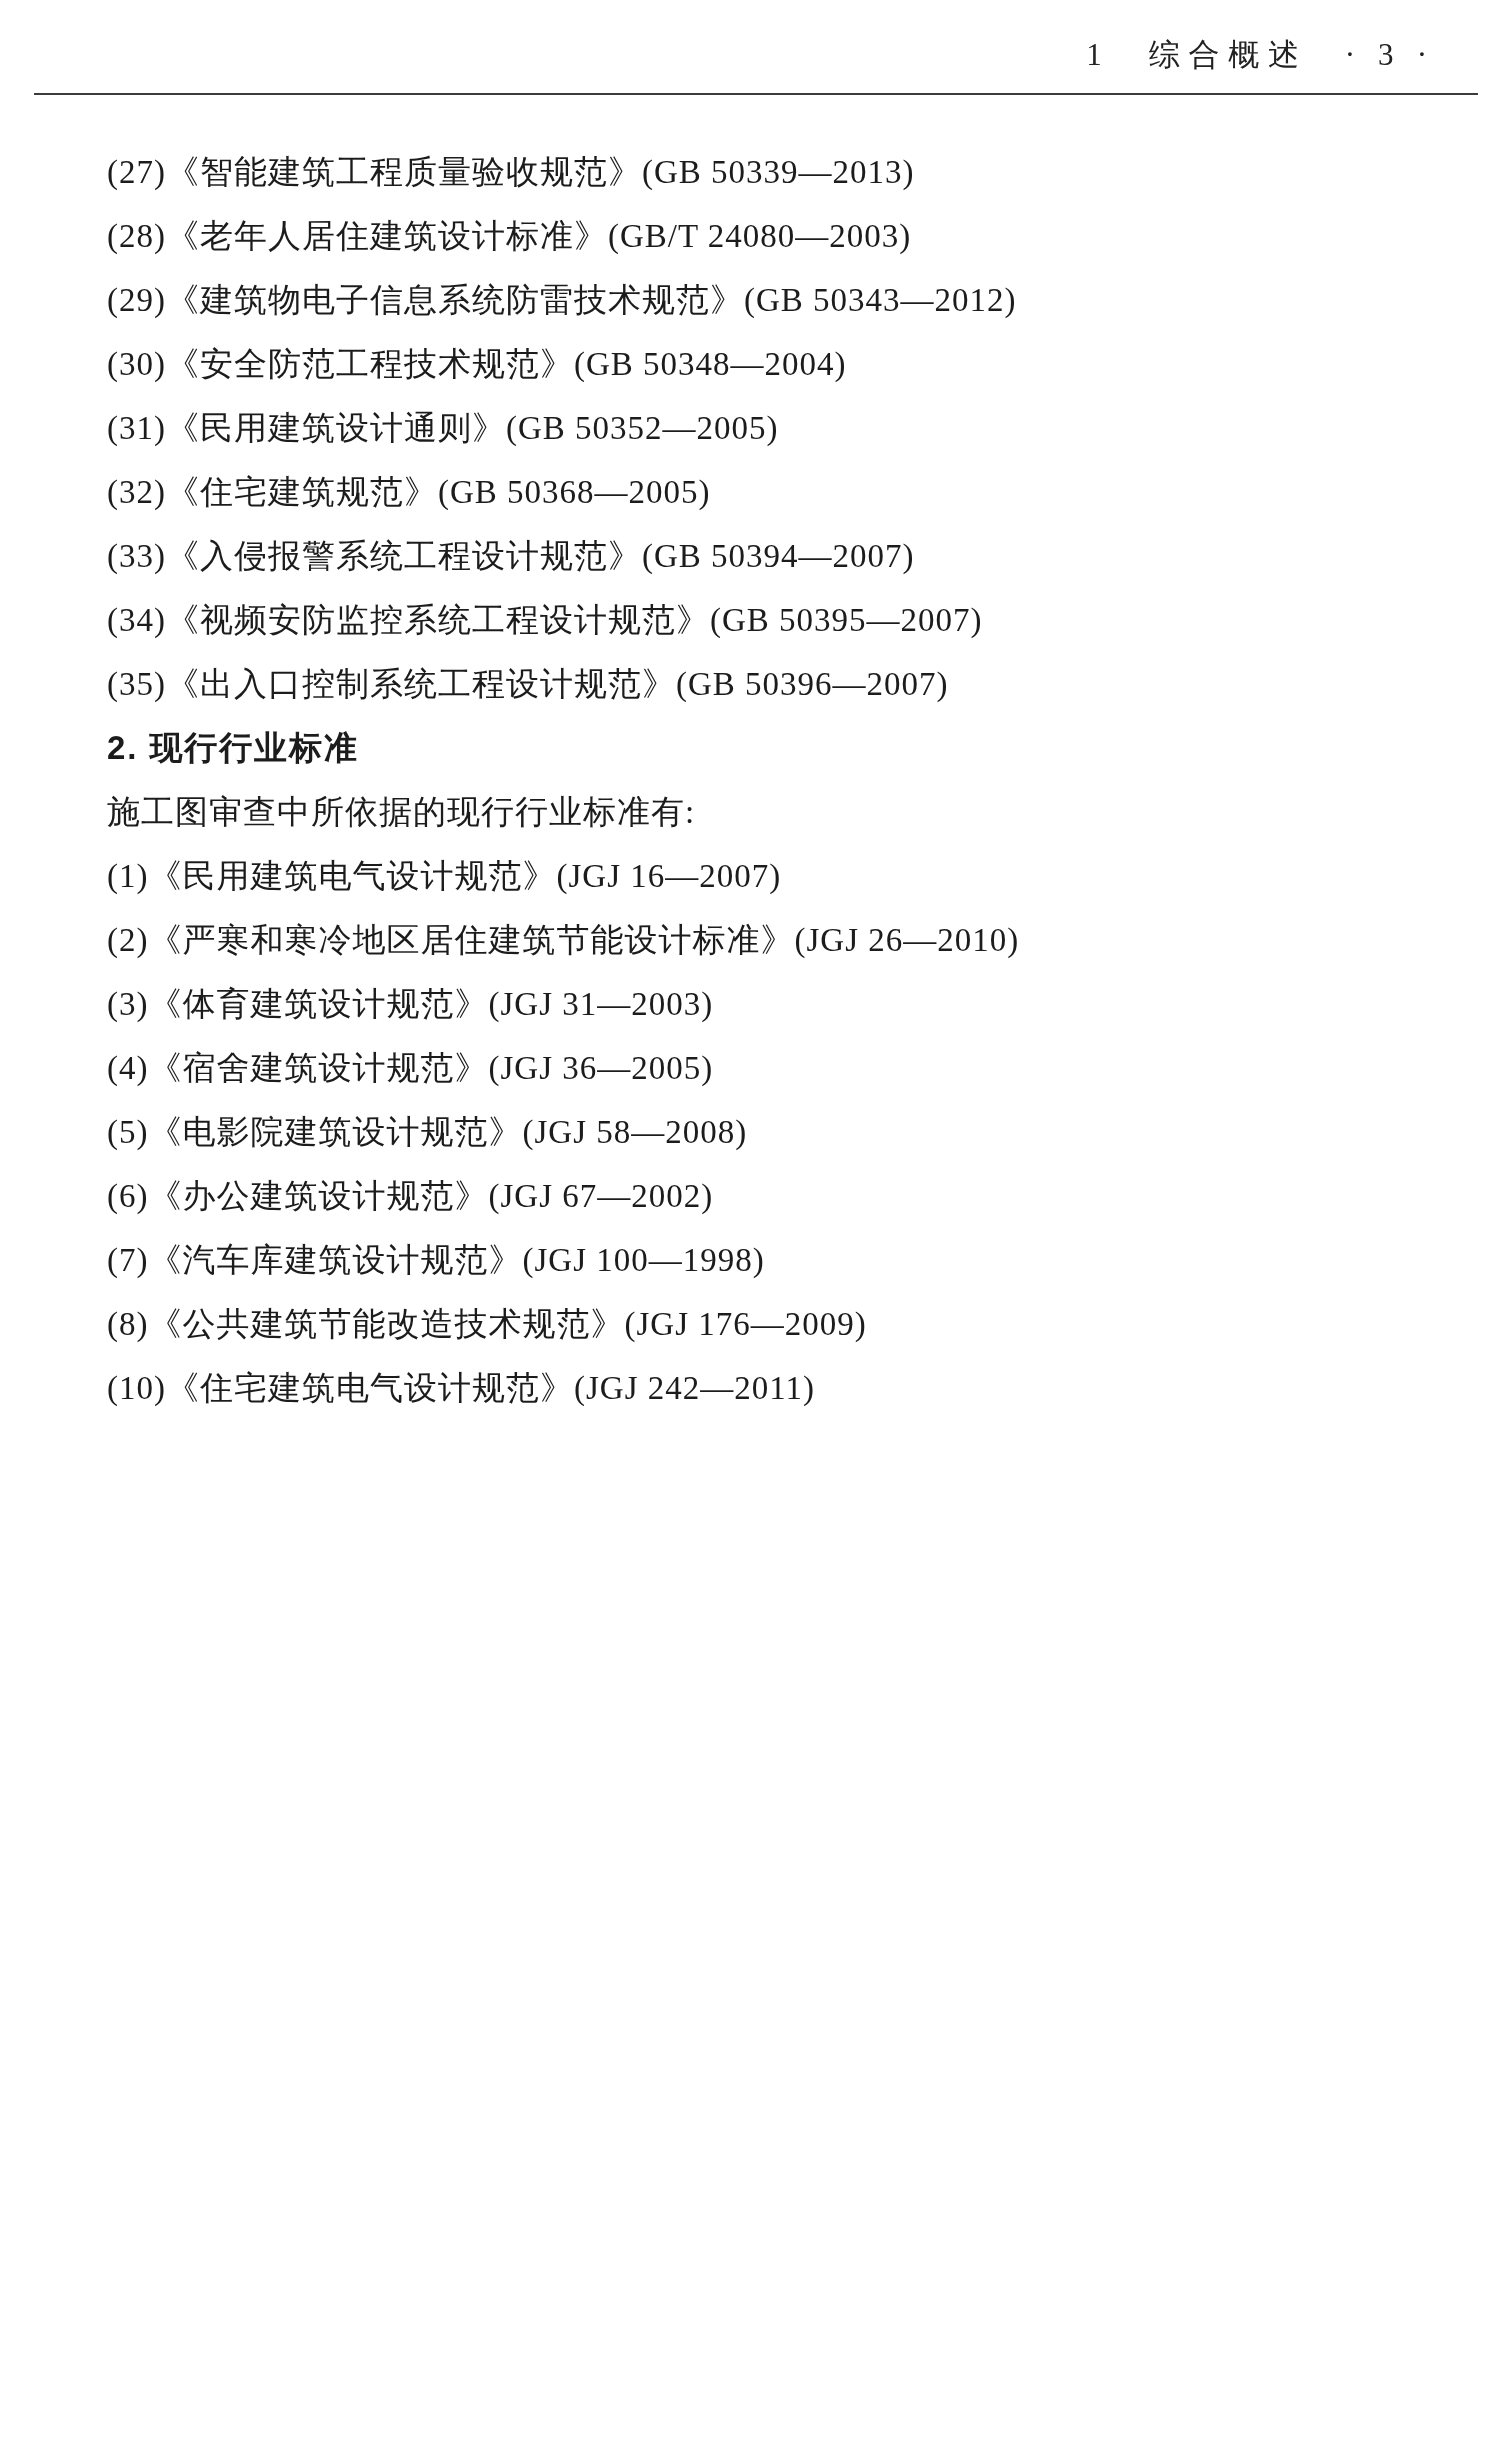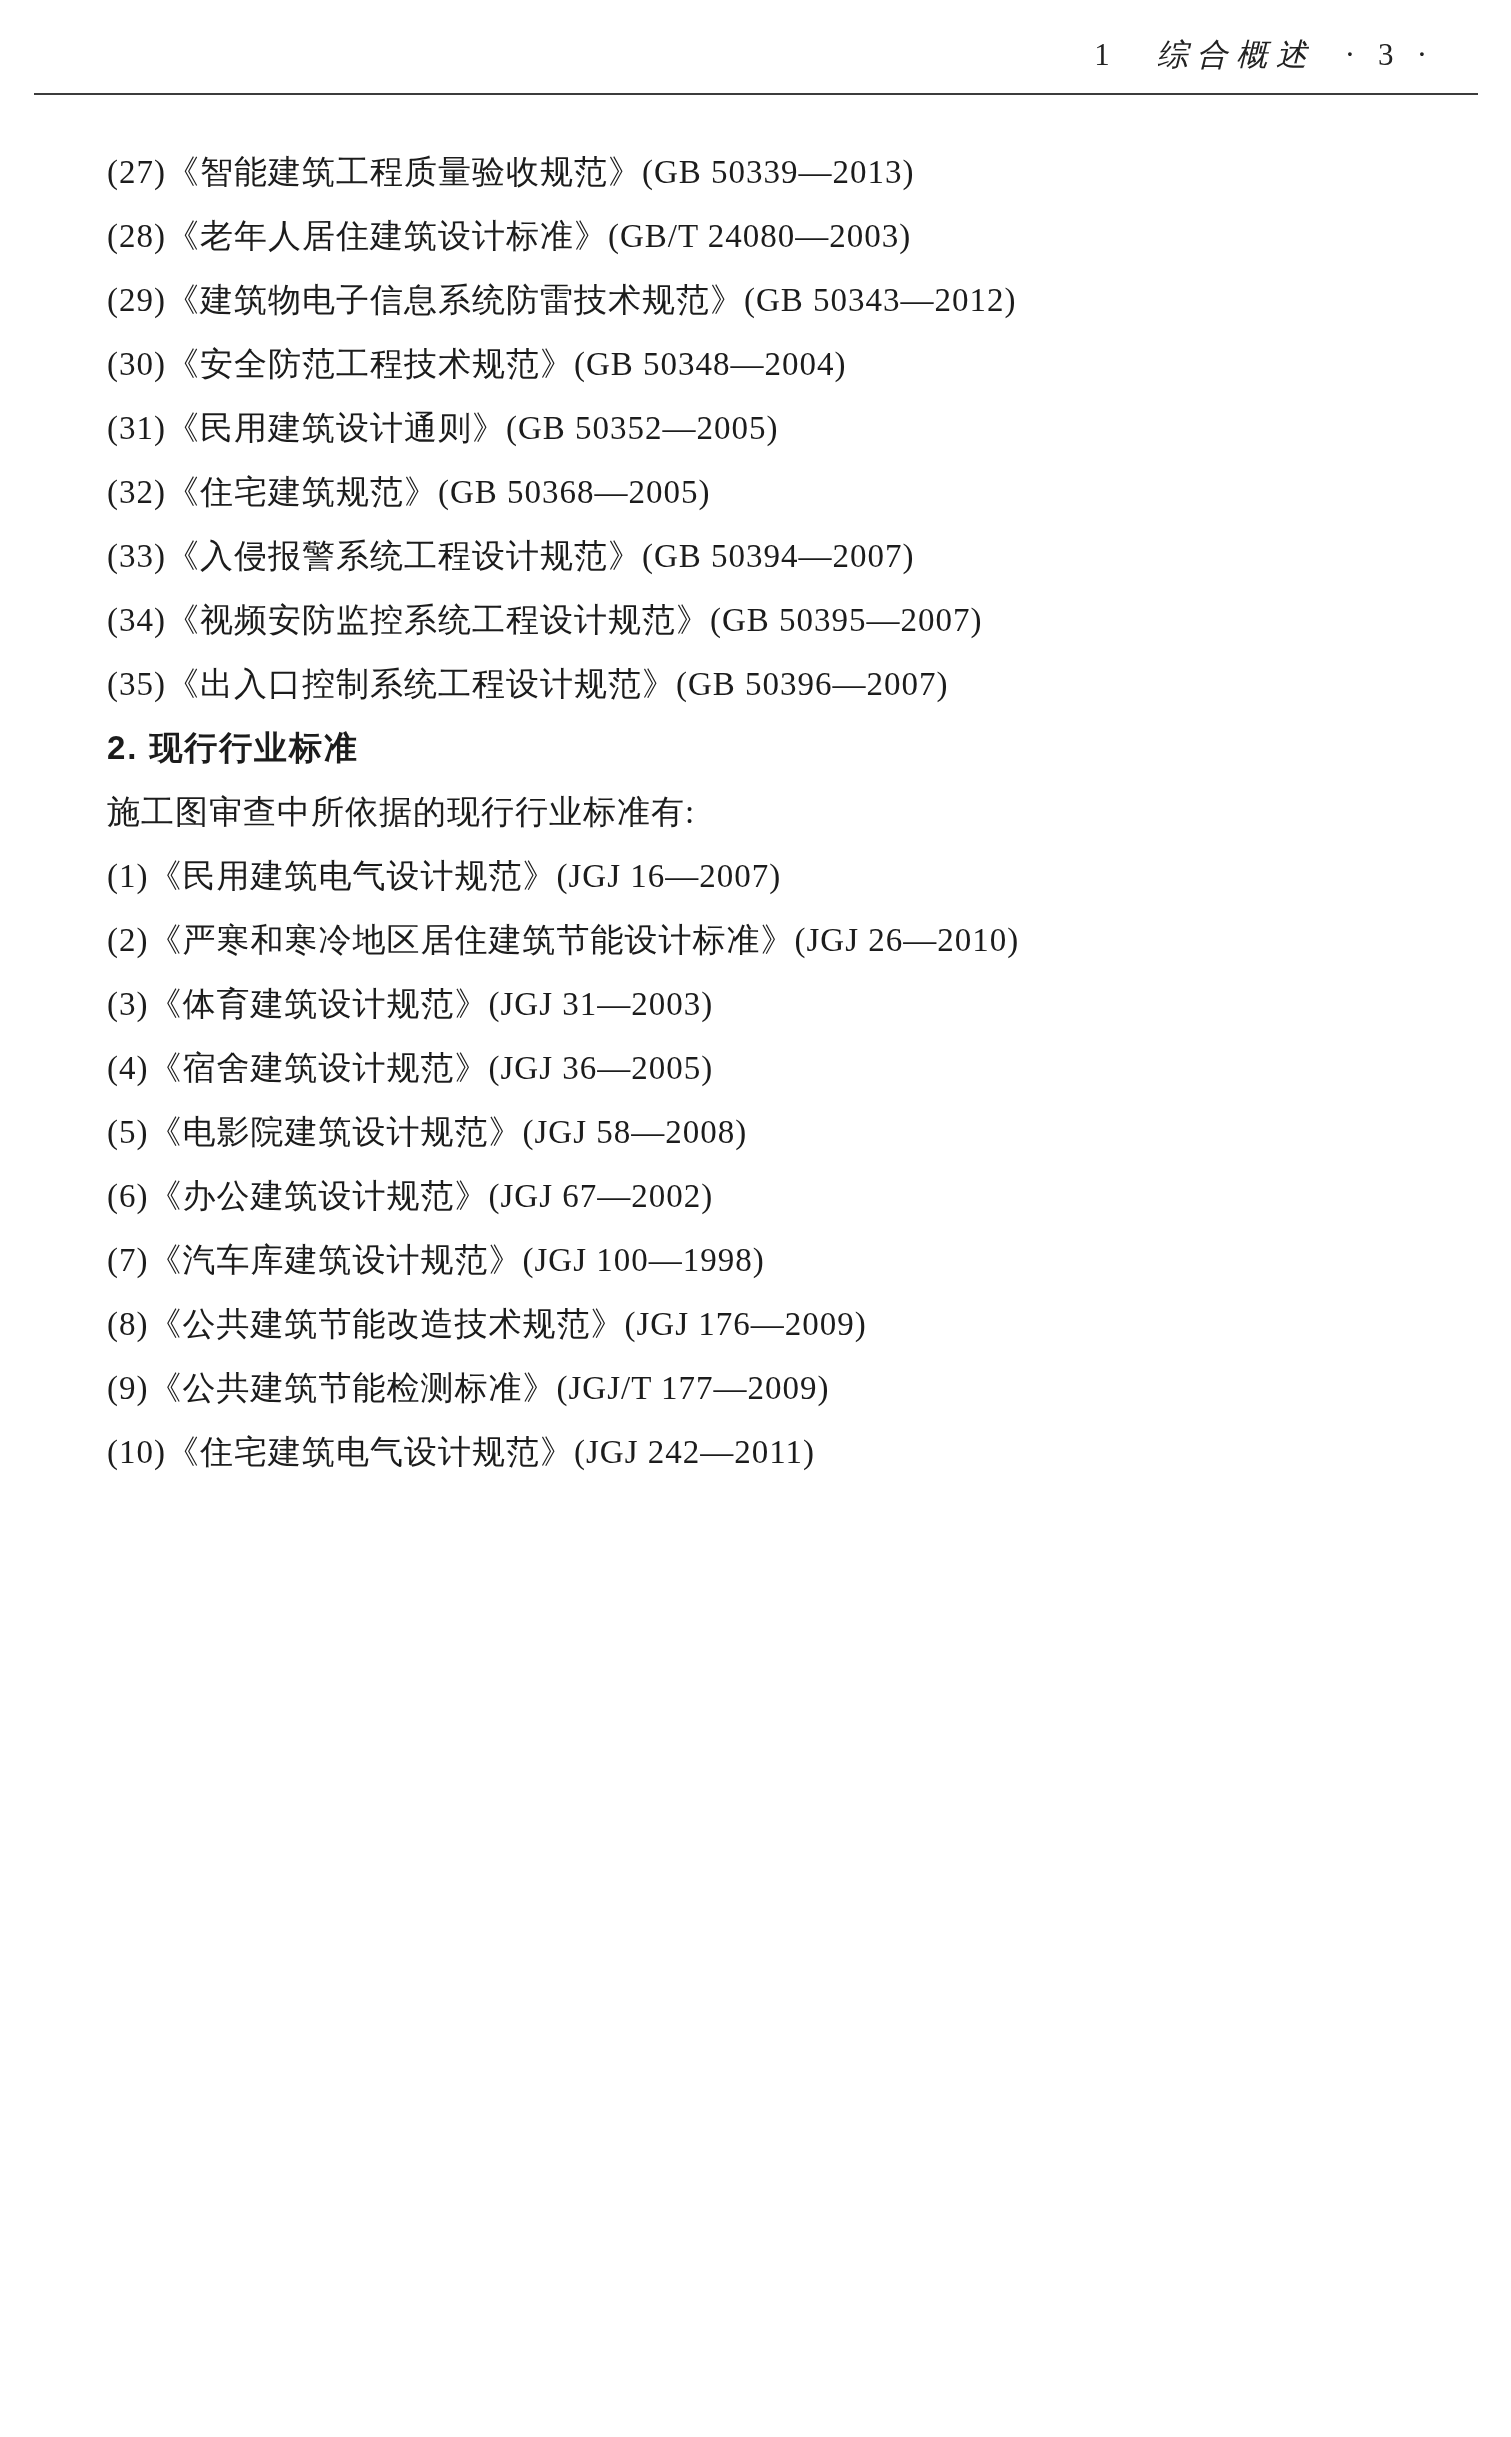--- a/index.html
+++ b/index.html
@@ -22,22 +22,21 @@
     font-size:31px;
     line-height:39px;
     color:#222;
   }
   .chapter-number{
     font-family:"Liberation Serif","DejaVu Serif",serif;
     margin-right:47px;
   }
   .chapter-title{
     letter-spacing:8.7px;
-    margin-right:29px;
-    font-style:italic;
+    margin-right:37px;
   }
   .page-number{
     word-spacing:11.6px;
     letter-spacing:1.9px;
   }
   .header-rule{
     position:absolute;
     top:93px;
     left:34px;
     width:1444px;
@@ -93,18 +92,17 @@
     <div class="doc-line">施工图审查中所依据的现行行业标准有:</div>
 
     <div class="doc-line">(1)《民用建筑电气设计规范》(JGJ 16—2007)</div>
     <div class="doc-line">(2)《严寒和寒冷地区居住建筑节能设计标准》(JGJ 26—2010)</div>
     <div class="doc-line">(3)《体育建筑设计规范》(JGJ 31—2003)</div>
     <div class="doc-line">(4)《宿舍建筑设计规范》(JGJ 36—2005)</div>
     <div class="doc-line">(5)《电影院建筑设计规范》(JGJ 58—2008)</div>
     <div class="doc-line">(6)《办公建筑设计规范》(JGJ 67—2002)</div>
     <div class="doc-line">(7)《汽车库建筑设计规范》(JGJ 100—1998)</div>
     <div class="doc-line">(8)《公共建筑节能改造技术规范》(JGJ 176—2009)</div>
-    <div class="doc-line">(9)《公共建筑节能检测标准》(JGJ/T 177—2009)</div>
     <div class="doc-line">(10)《住宅建筑电气设计规范》(JGJ 242—2011)</div>
   </div>
 
 </div>
 
 
 </body></html>

